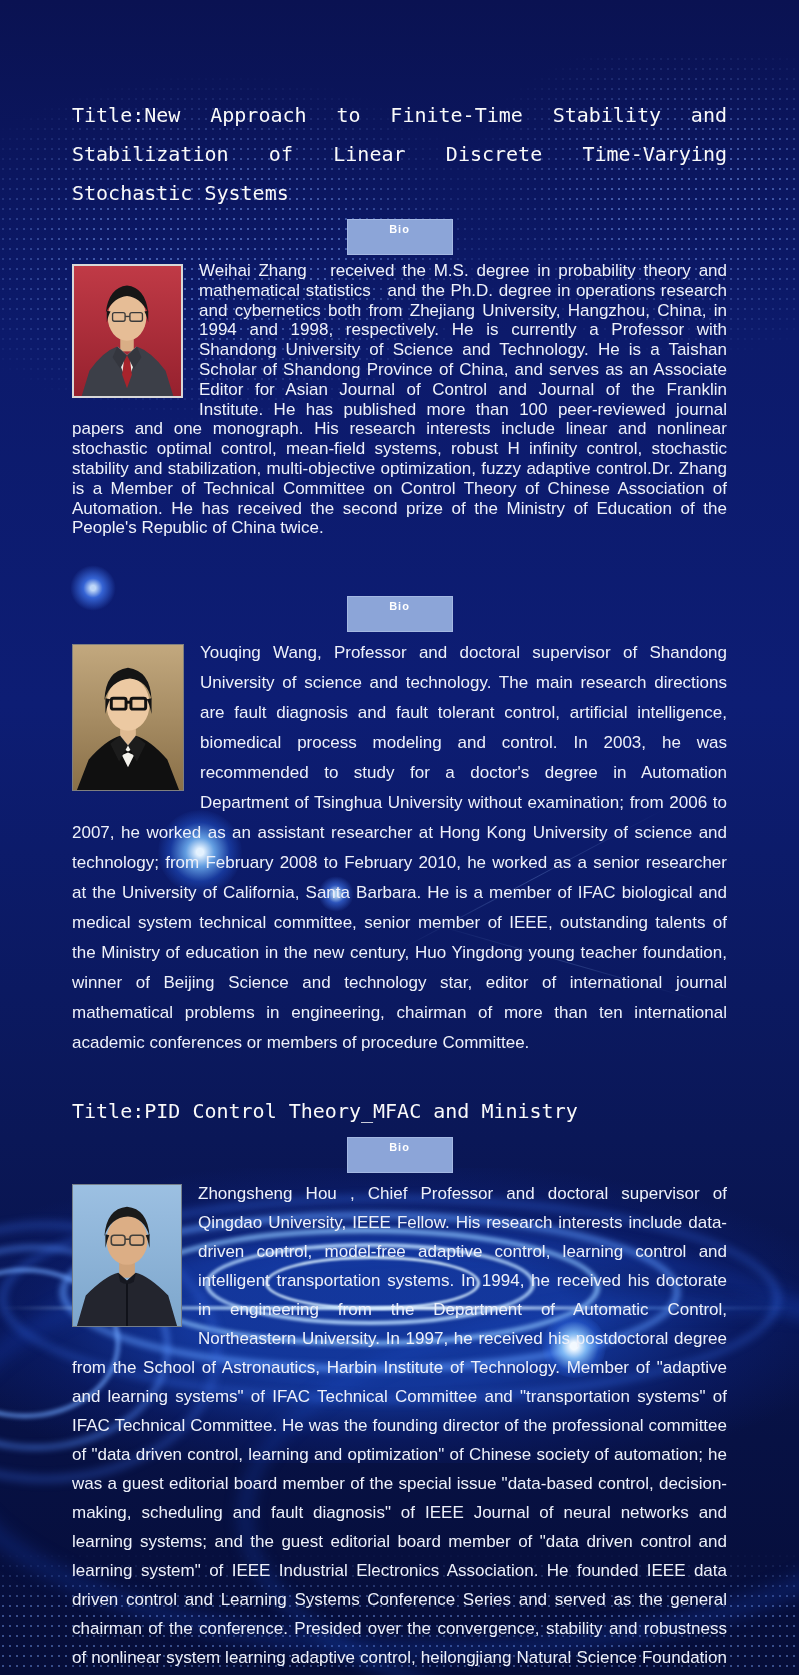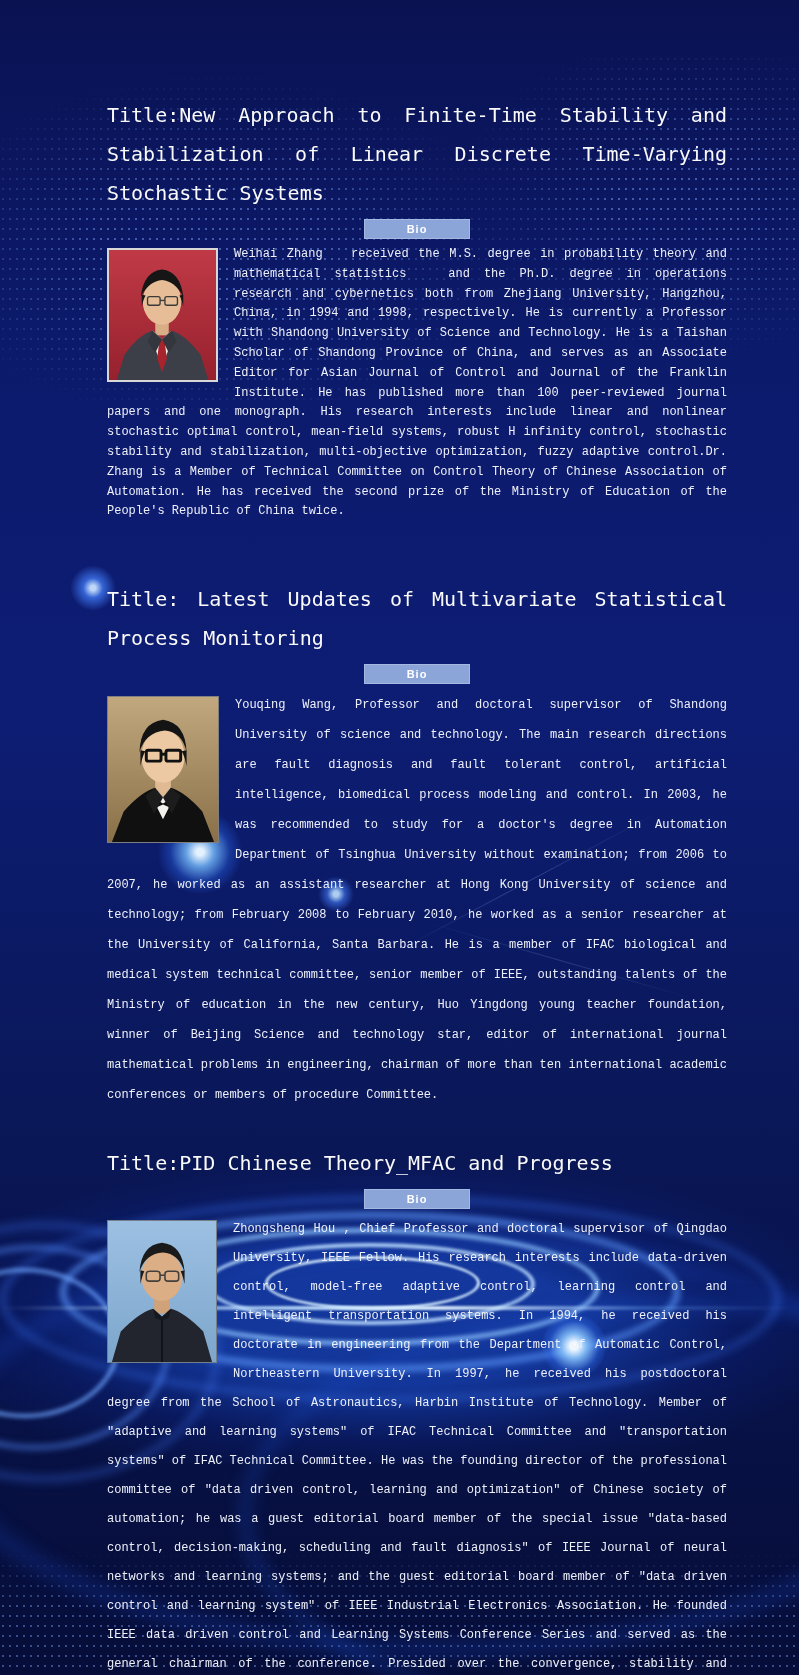--- a/index.html
+++ b/index.html
@@ -54,45 +54,45 @@
   #ring-e{left:265px;top:1256px;width:215px;height:54px;border:3px solid rgba(215,238,255,.95);filter:blur(1px);}
   #corner-ring-1{left:-70px;top:1268px;width:190px;height:150px;border:4px solid rgba(110,165,255,.8);filter:blur(2px);}
   #corner-ring-2{left:-100px;top:1245px;width:270px;height:205px;border:5px solid rgba(80,135,245,.6);filter:blur(3px);}
   #corner-ring-3{left:-130px;top:1222px;width:350px;height:260px;border:6px solid rgba(55,105,225,.45);filter:blur(4px);}
   #big-sweep{left:-60px;top:1235px;width:1000px;height:420px;border:12px solid rgba(25,70,195,.4);filter:blur(9px);}
   #big-sweep-2{left:240px;top:1300px;width:900px;height:430px;border:10px solid rgba(30,80,205,.35);filter:blur(8px);}
   #horizon-streak{position:absolute;z-index:3;left:0;top:1306px;width:799px;height:4px;filter:blur(1px);
     background:linear-gradient(90deg, rgba(120,180,255,0), rgba(190,225,255,.85) 35%, rgba(225,242,255,.95) 55%, rgba(120,180,255,.3) 80%, transparent);}
   
   .content{position:absolute;left:72px;top:0;width:655px;z-index:5;}
-  .sec{display:block;margin-left:35px;}
+  .sec{display:block;}
   .sec1{padding-top:96px;}
   .sec2{margin-top:58px;}
   .sec3{margin-top:34px;}
   .sec-title{
     font-family:"DejaVu Sans Mono","Liberation Mono",monospace;
     font-size:20px;line-height:39px;font-weight:500;color:#fafafa;
     text-align:justify;margin:0;
   }
   .bio-btn{
-    display:block;width:106px;height:20px;margin:6px auto 0;box-sizing:border-box;
+    display:block;width:106px;height:36px;margin:6px auto 0;box-sizing:border-box;
     background:#8ca5d8;border:1px solid #a4b8e2;
     color:#ffffff;font:bold 11px/19px "Liberation Sans",sans-serif;
     text-align:center;letter-spacing:1px;cursor:pointer;
   }
   .bio-block{margin-top:6px;}
   .bio-block::after{content:"";display:block;clear:both;}
   .photo{float:left;box-sizing:border-box;background:#222;}
   .photo svg{display:block;width:100%;height:100%;}
   .photo1{width:111px;height:134px;margin:3px 16px 2px 0;border:2px solid #d8d8d8;}
   .photo2{width:112px;height:147px;margin:6px 16px 4px 0;border:1px solid rgba(220,220,220,.5);}
   .photo3{width:110px;height:143px;margin:5px 16px 4px 0;border:1px solid rgba(200,220,240,.5);}
   .bio{
-    font-family:Liberation Mono, monospace;
-    font-size:12px;color:#eef1fa;text-align:justify;margin:0;white-space:pre-wrap;
+    font-family:Liberation Sans, sans-serif;
+    font-size:17px;color:#eef1fa;text-align:justify;margin:0;white-space:pre-wrap;
   }
   .sec1 .bio{line-height:19.8px;}
   .sec2 .bio{line-height:30px;}
   .sec3 .bio{line-height:29px;}
 </style>
 </head>
 <body>
 
 <div class="page">
 
@@ -145,21 +145,20 @@
             <path d="M45 83 L55 92 L65 83 L62 102 L55 120 L48 102 Z" fill="#f0efe9"></path>
             <path d="M52.5 92 L57.5 92 L60 112 L55 126 L50 112 Z" fill="#a8242c"></path>
             <path d="M45 83 L55 92 L48 106 L40 94 Z M65 83 L55 92 L62 106 L70 94 Z" fill="#34363e"></path>
           </svg>
         </div>
         <p class="bio">Weihai Zhang&nbsp;&nbsp; received the M.S. degree in probability theory and mathematical statistics&nbsp;&nbsp; and the Ph.D. degree in operations research and cybernetics both from Zhejiang University, Hangzhou, China, in 1994 and 1998, respectively. He is currently a Professor with Shandong University of Science and Technology. He is a Taishan Scholar of Shandong Province of China, and serves as an Associate Editor for Asian Journal of Control and Journal of the Franklin Institute. He has published more than 100 peer-reviewed journal papers and one monograph. His research interests include linear and nonlinear stochastic optimal control, mean-field systems, robust H infinity control, stochastic stability and stabilization, multi-objective optimization, fuzzy adaptive control.Dr. Zhang is a Member of Technical Committee on Control Theory of Chinese Association of Automation. He has received the second prize of the Ministry of Education of the People's Republic of China twice.</p>
       </div>
     </section>
 
     <section class="sec sec2">
-      <h2 class="sec-title">Title: Latest Updates of Multivariate Statistical Process Monitoring</h2>
       <div class="bio-btn">Bio</div>
       <div class="bio-block">
         <div class="photo photo2">
           <svg viewBox="0 0 112 147" preserveAspectRatio="none">
             <defs>
               <linearGradient id="bg2" x1="0" y1="0" x2="0" y2="1">
                 <stop offset="0" stop-color="#c2a87e"></stop>
                   <stop offset="1" stop-color="#8a7048"></stop>
               </linearGradient>
             </defs>
@@ -177,21 +176,21 @@
             <path d="M48 92 L56 102 L64 92 L62 112 L56 124 L50 112 Z" fill="#f4f2ec"></path>
             <path d="M49 104 L56 108 L63 104 L63 112 L56 109 L49 112 Z" fill="#0c0c0c"></path>
             <path d="M48 92 L56 102 L47 118 L38 100 Z M64 92 L56 102 L65 118 L74 100 Z" fill="#1c1c1c"></path>
           </svg>
         </div>
         <p class="bio">Youqing Wang, Professor and doctoral supervisor of Shandong University of science and technology. The main research directions are fault diagnosis and fault tolerant control, artificial intelligence, biomedical process modeling and control. In 2003, he was recommended to study for a doctor's degree in Automation Department of Tsinghua University without examination; from 2006 to 2007, he worked as an assistant researcher at Hong Kong University of science and technology; from February 2008 to February 2010, he worked as a senior researcher at the University of California, Santa Barbara. He is a member of IFAC biological and medical system technical committee, senior member of IEEE, outstanding talents of the Ministry of education in the new century, Huo Yingdong young teacher foundation, winner of Beijing Science and technology star, editor of international journal mathematical problems in engineering, chairman of more than ten international academic conferences or members of procedure Committee.</p>
       </div>
     </section>
 
     <section class="sec sec3">
-      <h2 class="sec-title">Title:PID Chinese Theory_MFAC and Progress</h2>
+      <h2 class="sec-title">Title:PID Control Theory_MFAC and Ministry</h2>
       <div class="bio-btn">Bio</div>
       <div class="bio-block">
         <div class="photo photo3">
           <svg viewBox="0 0 110 143" preserveAspectRatio="none">
             <defs>
               <linearGradient id="bg3" x1="0" y1="0" x2="0" y2="1">
                 <stop offset="0" stop-color="#9cc0e2"></stop>
                   <stop offset="1" stop-color="#7da6cc"></stop>
               </linearGradient>
             </defs>

